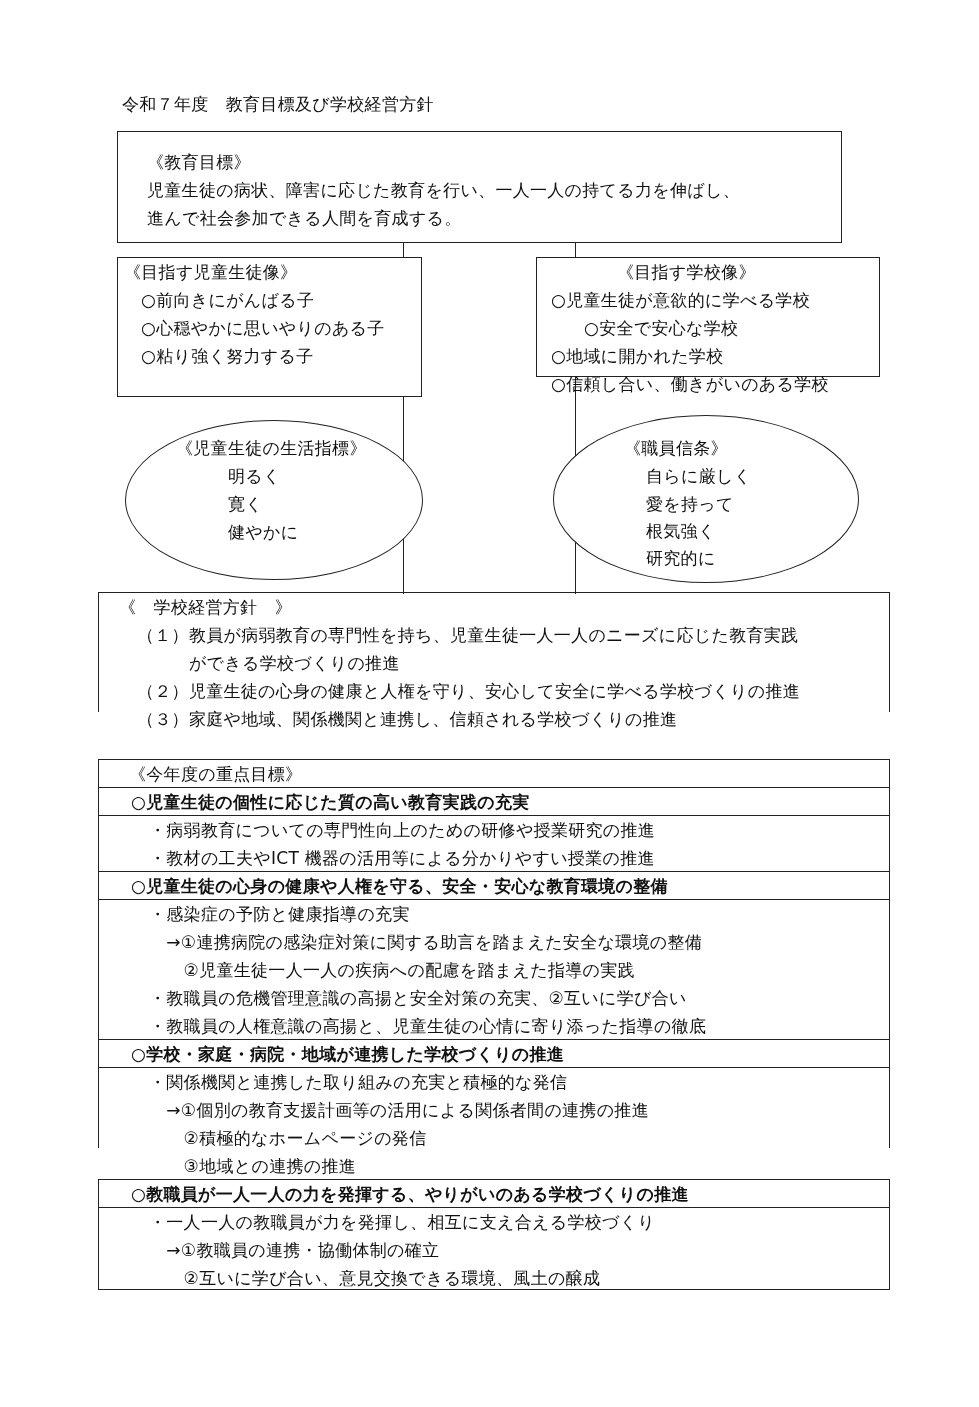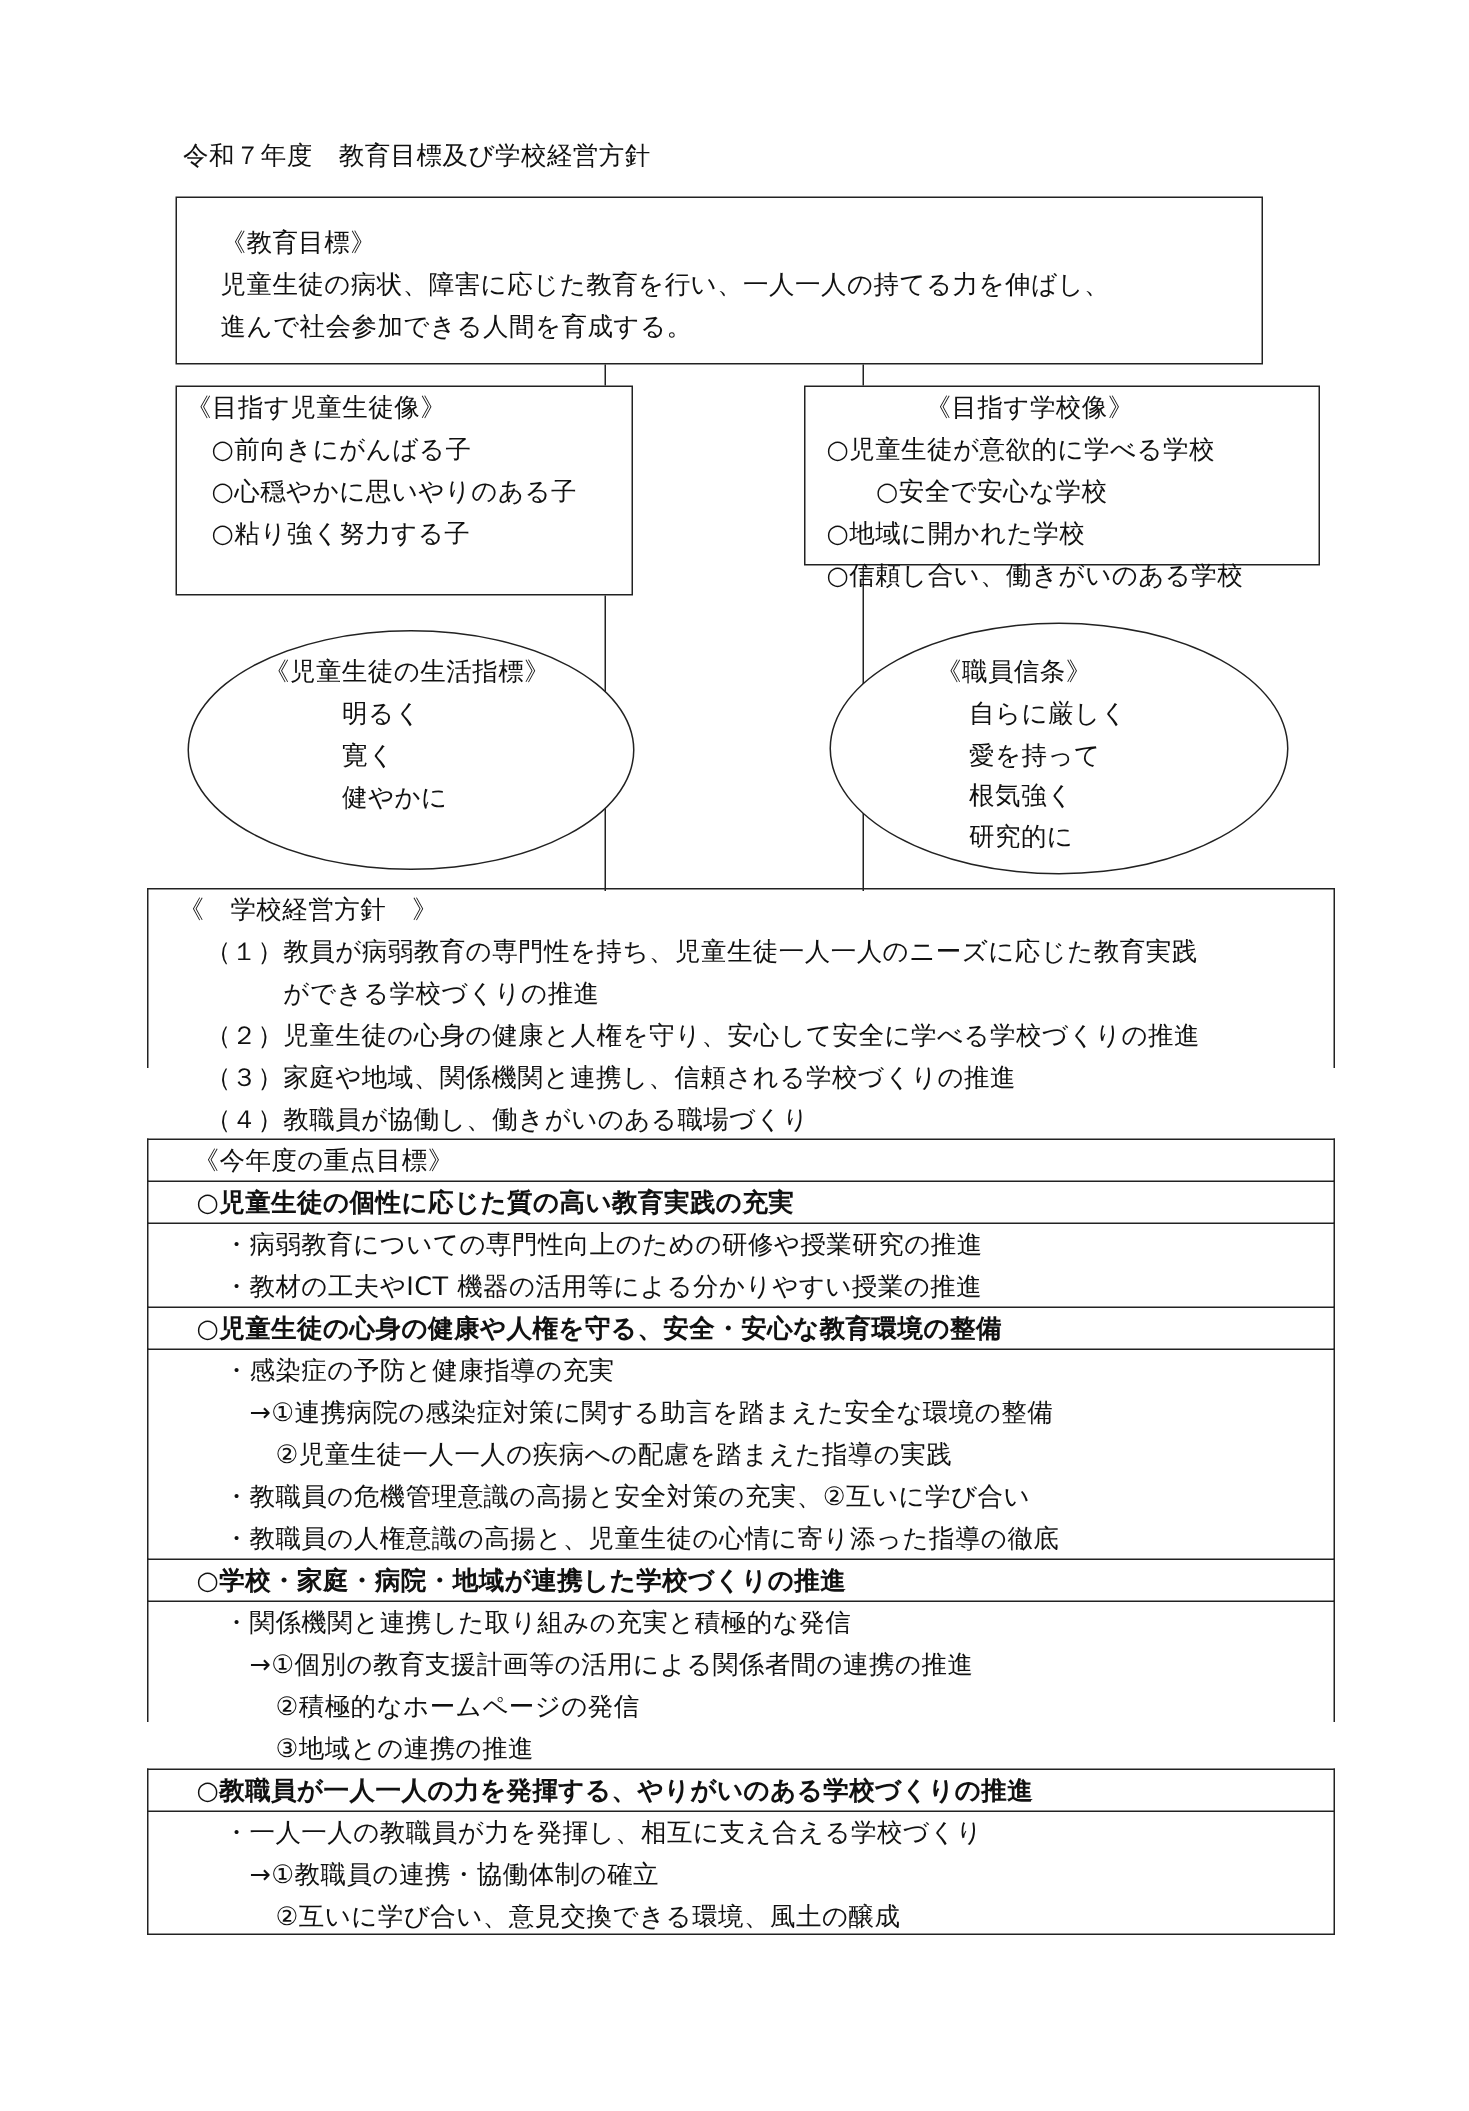--- a/index.html
+++ b/index.html
@@ -58,21 +58,20 @@
   <div class="abs t" style="left:92px;top:101px;">根気強く</div>
   <div class="abs t" style="left:92px;top:128px;">研究的に</div>
 </div>
 
 <div class="row" style="top:592px;height:120px;padding-left:28px;">
   <div class="abs t" style="left:20px;top:0px;">《　学校経営方針　》</div>
   <div class="abs t" style="left:38px;top:28px;">（１）教員が病弱教育の専門性を持ち、児童生徒一人一人のニーズに応じた教育実践</div>
   <div class="abs t" style="left:38px;top:56px;">　　　ができる学校づくりの推進</div>
   <div class="abs t" style="left:38px;top:84px;">（２）児童生徒の心身の健康と人権を守り、安心して安全に学べる学校づくりの推進</div>
   <div class="abs t" style="left:38px;top:112px;">（３）家庭や地域、関係機関と連携し、信頼される学校づくりの推進</div>
-  <div class="abs t" style="left:38px;top:140px;">（４）教職員が協働し、働きがいのある職場づくり</div>
 </div>
 
 <div class="row" style="top:759px;height:29px;">
   <div class="abs t" style="left:30px;top:0px;">《今年度の重点目標》</div>
 </div>
 
 <div class="row" style="top:787px;height:29px;">
   <div class="abs t bold" style="left:32px;top:0px;">○児童生徒の個性に応じた質の高い教育実践の充実</div>
 </div>
 <div class="row" style="top:815px;height:57px;">

